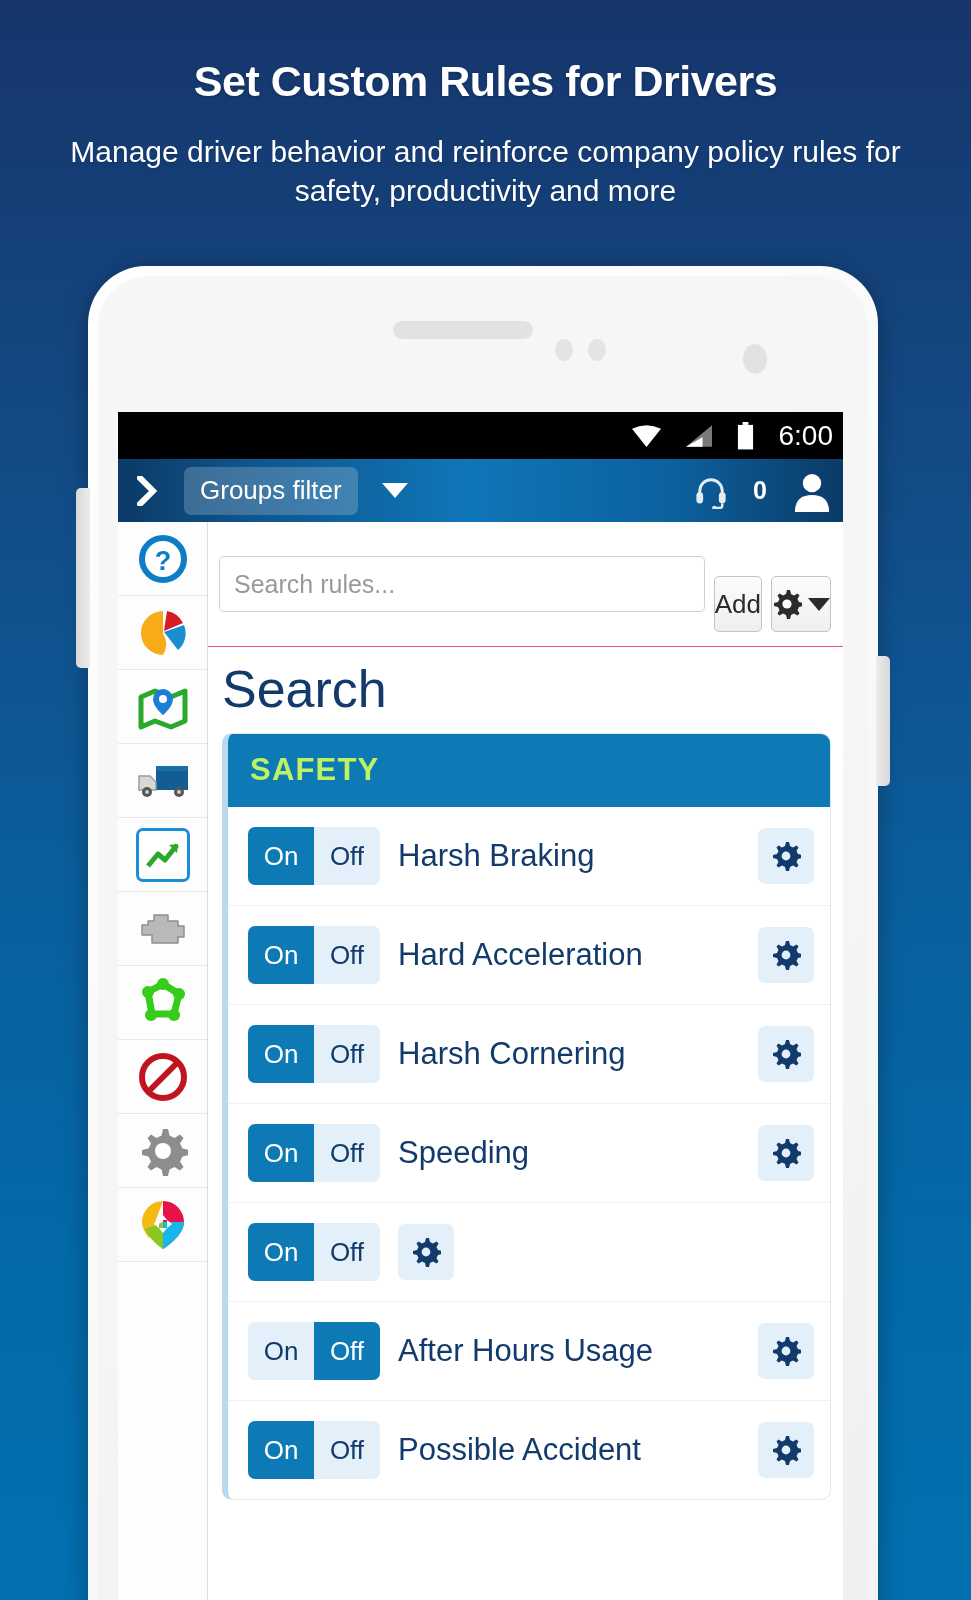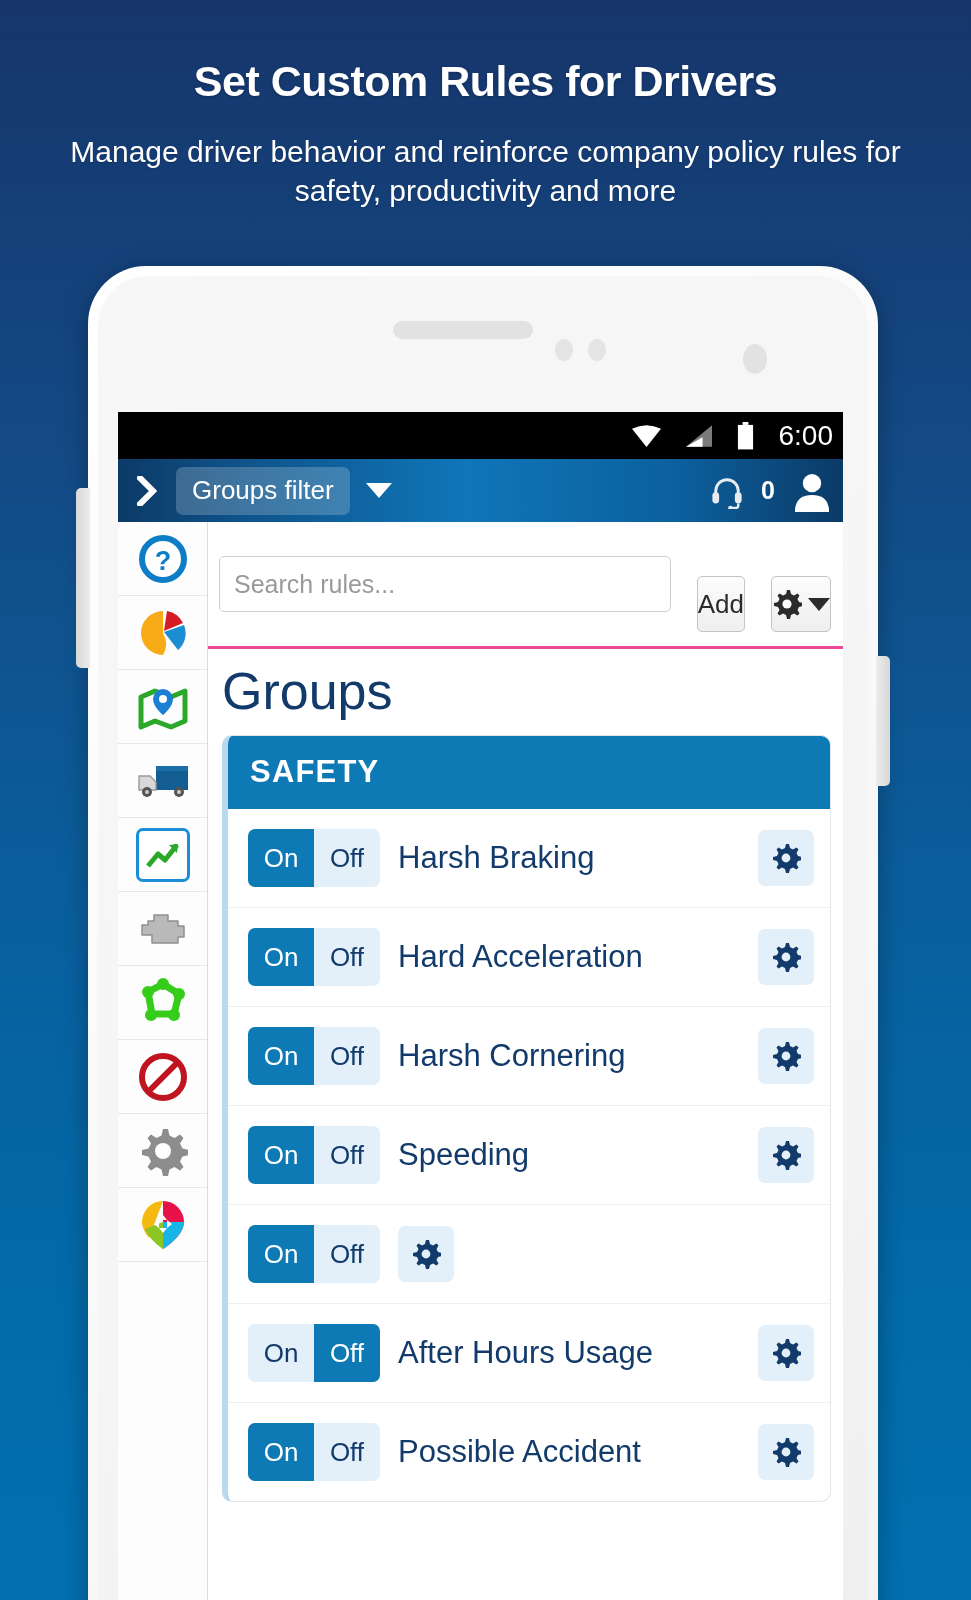--- a/index.html
+++ b/index.html
@@ -116,21 +116,21 @@
   .ic-signal { width: 26px; height: 22px; }
   .ic-batt { width: 17px; height: 28px; }
 
   
   .appbar {
     height: 63px;
     background: linear-gradient(90deg, #0b3a66 0%, #0f5288 16%, #0f76b8 48%, #0c5f9c 78%, #0b3a66 100%);
     display: flex;
     align-items: center;
     padding: 0 10px 0 16px;
-    gap: 16px;
+    gap: 24px;
   }
   .chevron-right {
     width: 26px; height: 34px;
     display: flex; align-items: center; justify-content: center;
     cursor: pointer;
   }
   .groups-chip {
     background: rgba(255,255,255,0.20);
     border-radius: 7px;
     color: #ffffff;
@@ -176,23 +176,23 @@
   }
   .side-icon-box { display: flex; align-items: center; justify-content: center; }
   .side-fill { flex: 1; }
 
   
   .main { flex: 1; background: #ffffff; min-width: 0; }
 
   .toolbar {
     display: flex;
     align-items: center;
-    gap: 26px;
+    gap: 9px;
     padding: 14px 12px 14px 11px;
-    border-bottom: 3px solid #ec4899;
+    border-bottom: 1px solid #ec4899;
   }
   .search-input {
     flex: 1;
     height: 56px;
     border: 1px solid #cfcfcf;
     border-radius: 5px;
     background: #ffffff;
     font-family: "Liberation Sans", sans-serif;
     font-size: 25px;
     color: #333333;
@@ -236,21 +236,21 @@
   .card {
     margin: 0 12px 0 14px;
     border: 1px solid #dfe6ec;
     border-left: 6px solid #b9d9ef;
     border-radius: 10px;
     background: #ffffff;
     overflow: hidden;
   }
   .card-header {
     background: #0d7ab5;
-    color: #ffffff;
+    color: #bef264;
     font-size: 31px;
     font-weight: bold;
     letter-spacing: 1.2px;
     padding: 18px 0 19px 22px;
   }
   .rule-row {
     display: flex;
     align-items: center;
     padding: 20px 16px 20px 20px;
     border-bottom: 1px solid #eef1f4;
@@ -476,21 +476,21 @@
           <button class="btn-std">Add</button>
           <button class="btn-std">
             <svg width="30" height="30" viewBox="0 0 30 30">
               <path d="M15 1 l3 0 1 4 3 1.5 3.5-2 2 2 -2 3.5 1.5 3 4 1 0 3 -4 1 -1.5 3 2 3.5 -2 2 -3.5-2 -3 1.5 -1 4 -3 0 -1-4 -3-1.5 -3.5 2 -2-2 2-3.5 -1.5-3 -4-1 0-3 4-1 1.5-3 -2-3.5 2-2 3.5 2 3-1.5 Z" fill="#2b2b2b"></path>
               <circle cx="15" cy="15" r="4.6" fill="#ffffff"></circle>
             </svg>
             <span class="gear-caret"></span>
           </button>
         </div>
 
-        <div class="page-title">Groups</div>
+        <div class="page-title">Search</div>
 
         <div class="card">
           <div class="card-header">SAFETY</div>
           <div id="rules-list">
               <div class="rule-row">
                 <div class="toggle">
                   <div class="toggle-seg sel">On</div>
                   <div class="toggle-seg">Off</div>
                 </div>
                 <div class="rule-label">Harsh Braking</div>

